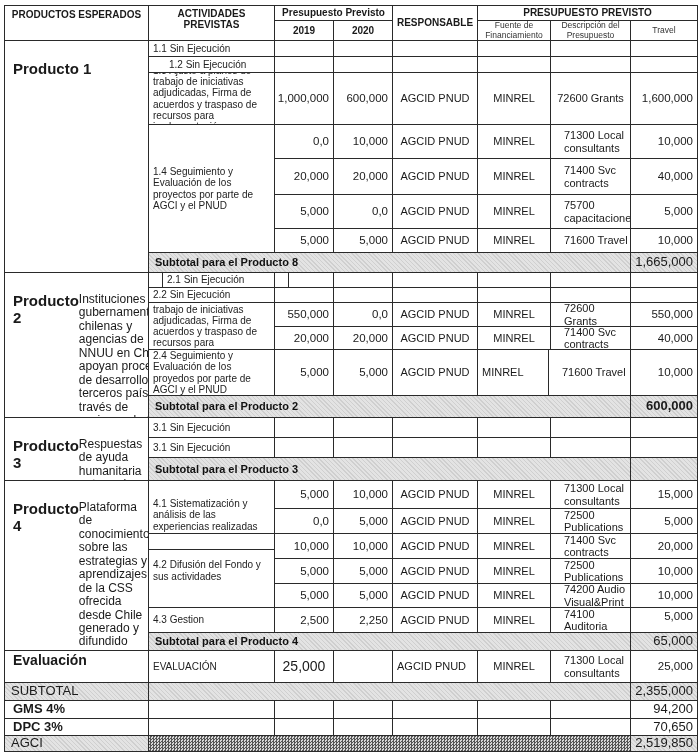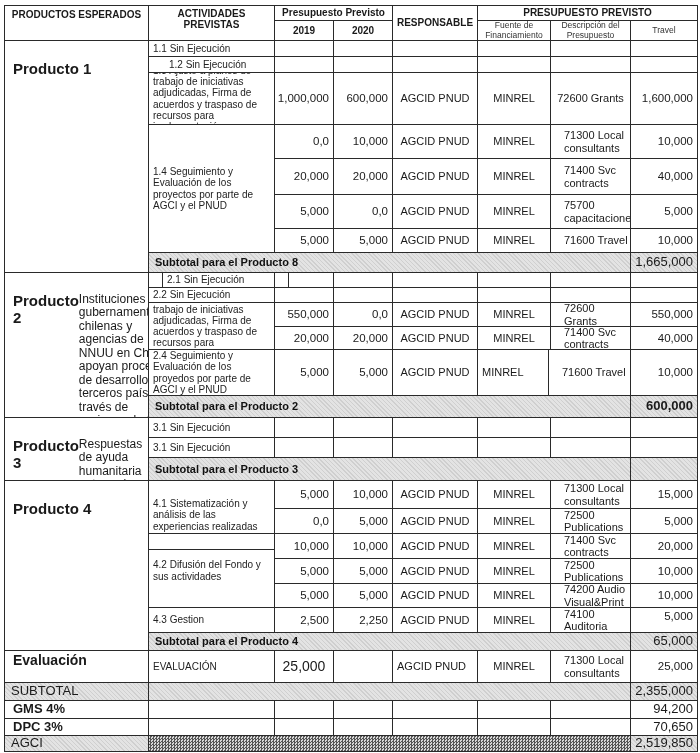--- a/index.html
+++ b/index.html
@@ -158,20 +158,21 @@
 <div class="c" style="left:333px;top:437px;width:60px;height:21px;"></div>
 <div class="c" style="left:392px;top:437px;width:86px;height:21px;"></div>
 <div class="c" style="left:477px;top:437px;width:74px;height:21px;"></div>
 <div class="c" style="left:550px;top:437px;width:81px;height:21px;"></div>
 <div class="c" style="left:630px;top:437px;width:68px;height:21px;"></div>
 <div class="c sub shade" style="left:148px;top:457px;width:483px;height:24px;">Subtotal para el Producto 3</div>
 <div class="c num shade" style="left:630px;top:457px;width:68px;height:24px;"></div>
 
 <div class="c prod" style="left:4px;top:480px;width:145px;height:171px;">
   <span class="pt">Producto 4</span>
+  <span>Plataforma de conocimiento sobre las estrategias y aprendizajes de la CSS ofrecida desde Chile generado y difundido</span>
 </div>
 
 <div class="c act" style="left:148px;top:480px;width:127px;height:70px;">4.1 Sistematización y análisis de las experiencias realizadas</div>
 <div class="c num" style="left:274px;top:480px;width:60px;height:29px;">5,000</div>
 <div class="c num" style="left:333px;top:480px;width:60px;height:29px;">10,000</div>
 <div class="c ctr" style="left:392px;top:480px;width:86px;height:29px;">AGCID PNUD</div>
 <div class="c ctr" style="left:477px;top:480px;width:74px;height:29px;">MINREL</div>
 <div class="c desc" style="left:550px;top:480px;width:81px;height:29px;">71300 Local consultants</div>
 <div class="c num" style="left:630px;top:480px;width:68px;height:29px;">15,000</div>
 <div class="c num" style="left:274px;top:508px;width:60px;height:26px;">0,0</div>

